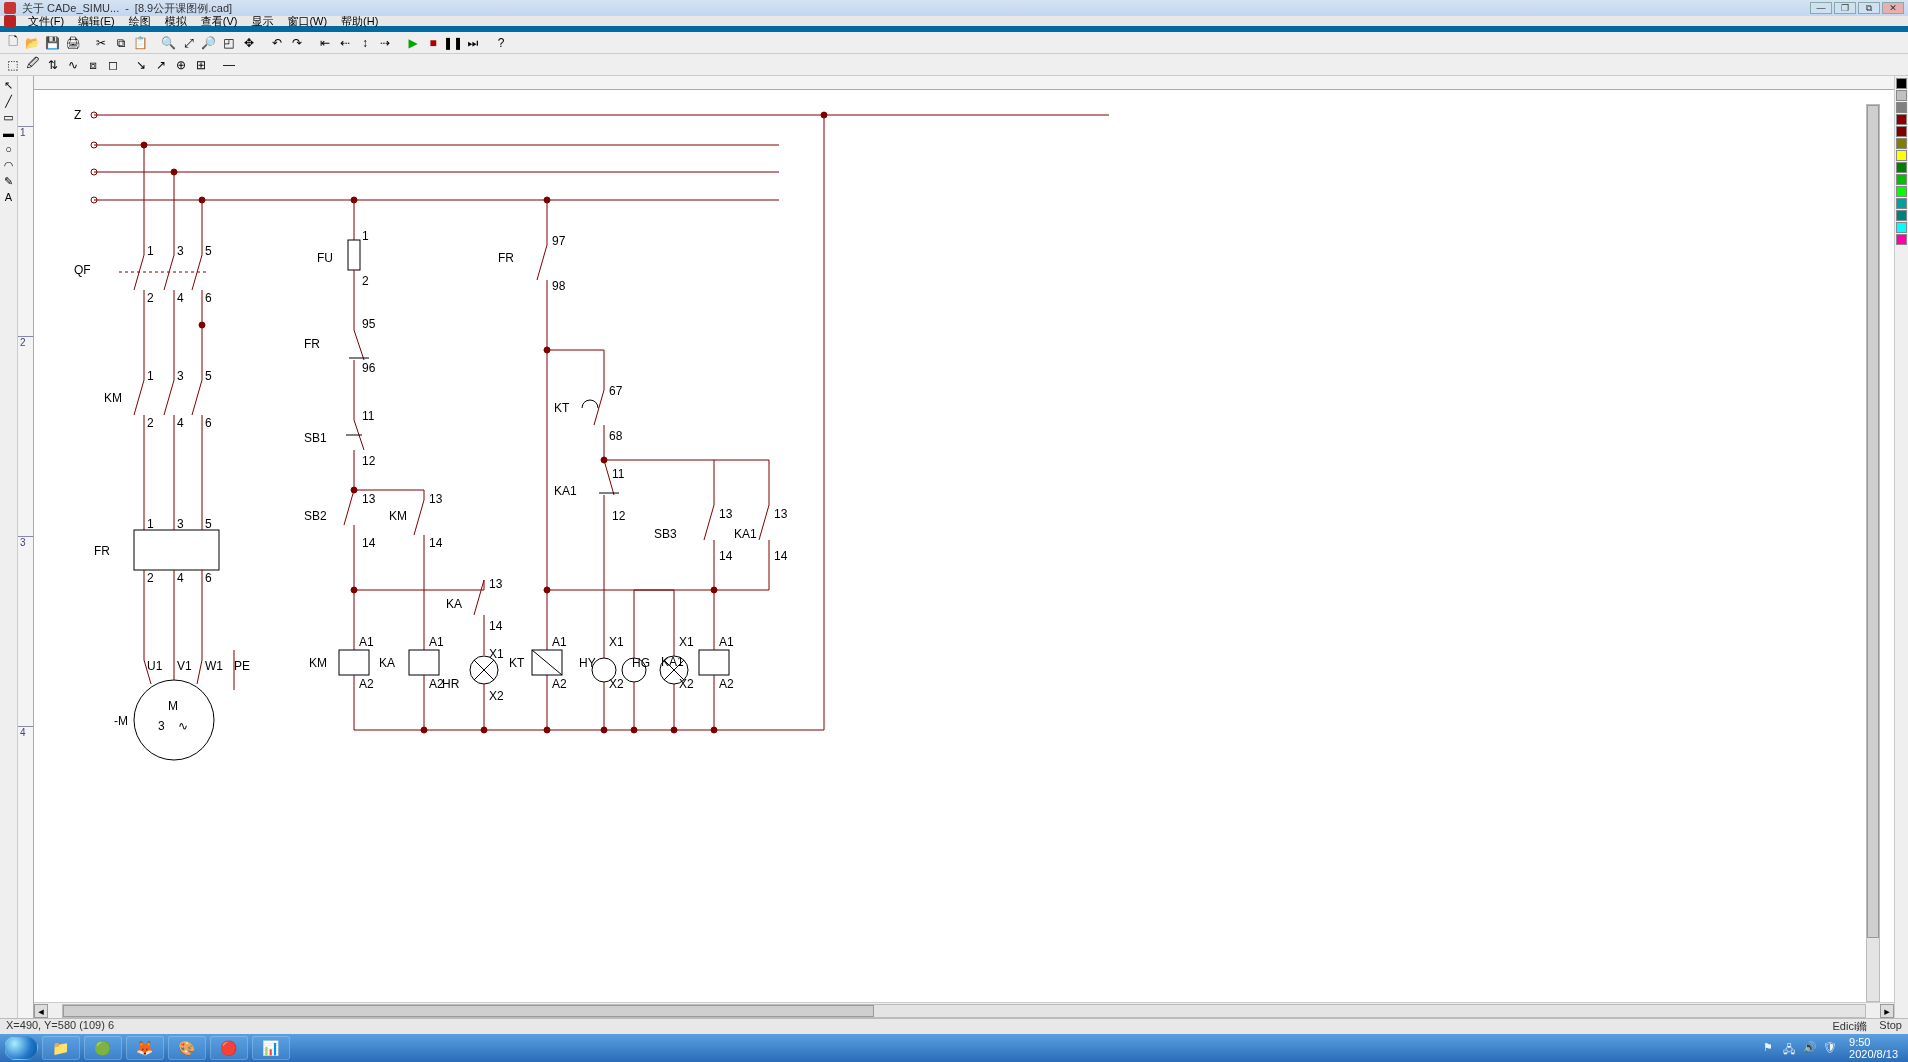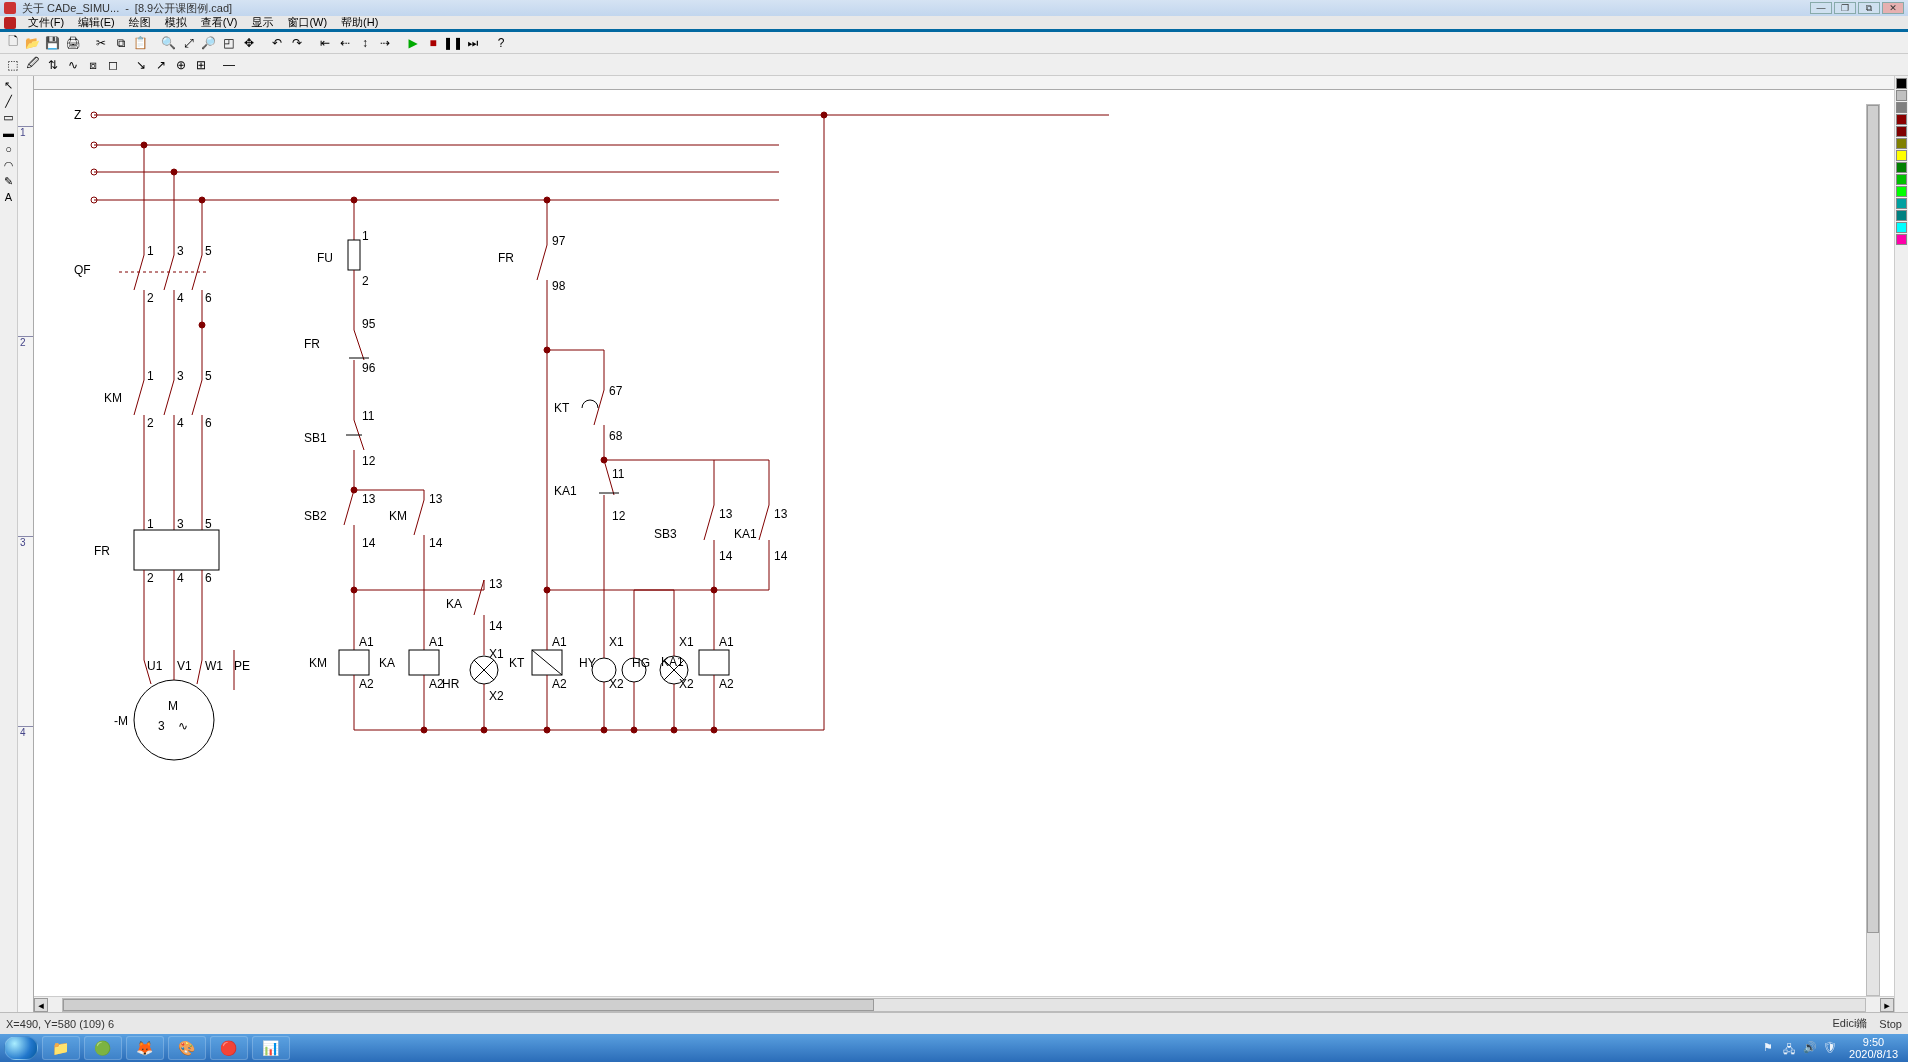--- a/index.html
+++ b/index.html
@@ -3,21 +3,21 @@
 <meta charset="utf-8">
 <style>
 * { margin: 0; padding: 0; box-sizing: border-box; font-family: "Segoe UI", Tahoma, sans-serif; font-size: 11px; }
 html, body { width: 100%; height: 100%; overflow: hidden; background: #fff; }
 .app { width: 1908px; height: 1062px; display: flex; flex-direction: column; background: #e8e8e8; }
 .titlebar { height: 16px; background: linear-gradient(#d5e3f3,#c2d6ee); display:flex; align-items:center; padding:0 4px; gap:6px; color:#333;}
 .titlebar .app-icon{width:12px;height:12px;background:#c33;border-radius:2px;}
 .titlebar .spacer{flex:1}
 .win-btns{display:flex;gap:2px}
 .win-btns div{width:22px;height:12px;border:1px solid #8aa;background:#cfe0f0;display:flex;align-items:center;justify-content:center;font-size:9px;cursor:pointer}
-.menubar{height:16px;background:#e8e8e8;display:flex;align-items:center;gap:2px;padding:0 4px;border-bottom:3px solid #0369a1}
+.menubar{height:16px;background:#e8e8e8;display:flex;align-items:center;gap:2px;padding:0 4px;border-bottom:6px solid #0369a1}
 .menubar span{padding:0 6px;cursor:pointer}
 .menu-icon{width:12px;height:12px;background:#b22;margin-right:4px;border-radius:2px}
 .toolbar{height:22px;background:#efefef;display:flex;align-items:center;gap:2px;padding:0 4px;border-bottom:1px solid #ccc}
 .toolbar .tbtn{width:18px;height:18px;border:1px solid transparent;display:flex;align-items:center;justify-content:center;cursor:pointer;font-size:12px}
 .toolbar .sep{width:6px}
 .toolbar .play{color:#0a0}.toolbar .stop{color:#a00}
 .workspace{flex:1;display:flex;position:relative;overflow:hidden}
 .left-tools{width:18px;background:#efefef;border-right:1px solid #ccc;display:flex;flex-direction:column;gap:2px;padding:2px 0;align-items:center}
 .left-tools .lt{width:14px;height:14px;cursor:pointer;font-size:11px;text-align:center;line-height:14px}
 .ruler-v{width:16px;background:#f4f4f4;border-right:1px solid #aaa;position:relative}
@@ -30,28 +30,28 @@
 .schem svg{position:absolute;left:0;top:0}
 .schem text{font-family:Arial,sans-serif;font-size:12px;fill:#000}
 .right-palette{width:14px;background:#efefef;border-left:1px solid #ccc;display:flex;flex-direction:column;gap:1px;padding:2px 1px;align-items:center}
 .swatch{width:11px;height:11px;border:1px solid #888;cursor:pointer}
 .hscroll{height:16px;background:#efefef;border-top:1px solid #ccc;display:flex;align-items:center}
 .hscroll .track{flex:1;height:14px;background:#e4e4e4;border:1px solid #bbb;position:relative;margin:0 14px}
 .hscroll .thumb{position:absolute;left:0;top:0;bottom:0;width:45%;background:#cfcfcf;border:1px solid #999}
 .hscroll .arr{width:14px;height:14px;border:1px solid #999;background:#ddd;text-align:center;line-height:12px;cursor:pointer}
 .vscroll{position:absolute;right:14px;top:14px;bottom:0;width:14px;background:#e4e4e4;border:1px solid #bbb}
 .vscroll .thumb{position:absolute;left:0;right:0;top:0;height:93%;background:#cfcfcf;border:1px solid #999}
-.statusbar{height:22px;background:#e8e8e8;border-top:1px solid #bbb;display:flex;align-items:center;padding:0 6px;color:#333;gap:12px}
+.statusbar{height:16px;background:#e8e8e8;border-top:1px solid #bbb;display:flex;align-items:flex-start;padding:0 6px;color:#333;gap:12px}
 .statusbar .spacer{flex:1}
 .taskbar{height:28px;background:linear-gradient(#5aa0e0,#2a6cb8);display:flex;align-items:center;gap:4px;padding:0 4px}
 .start-orb{width:34px;height:24px;border-radius:12px;background:radial-gradient(circle at 30% 30%,#aef,#27c 60%,#059);cursor:pointer;border:1px solid #fff3}
 .task-btn{width:38px;height:24px;background:#6ab0ee44;border:1px solid #ffffff33;border-radius:3px;cursor:pointer;display:flex;align-items:center;justify-content:center;font-size:14px}
 .tray{margin-left:auto;display:flex;align-items:center;gap:6px;color:#fff;font-size:11px}
 .tray-icon{width:14px;height:14px;opacity:.9}
-.clock{padding:0 6px;text-align:center;line-height:1.1}
+.clock{padding:0 6px;text-align:left;line-height:1.1}
 </style>
 </head>
 <body>
 
 <div class="app">
 
   <div class="titlebar">
     <div class="app-icon"></div>
     <span>关于 CADe_SIMU...</span>
     <span>-</span>

